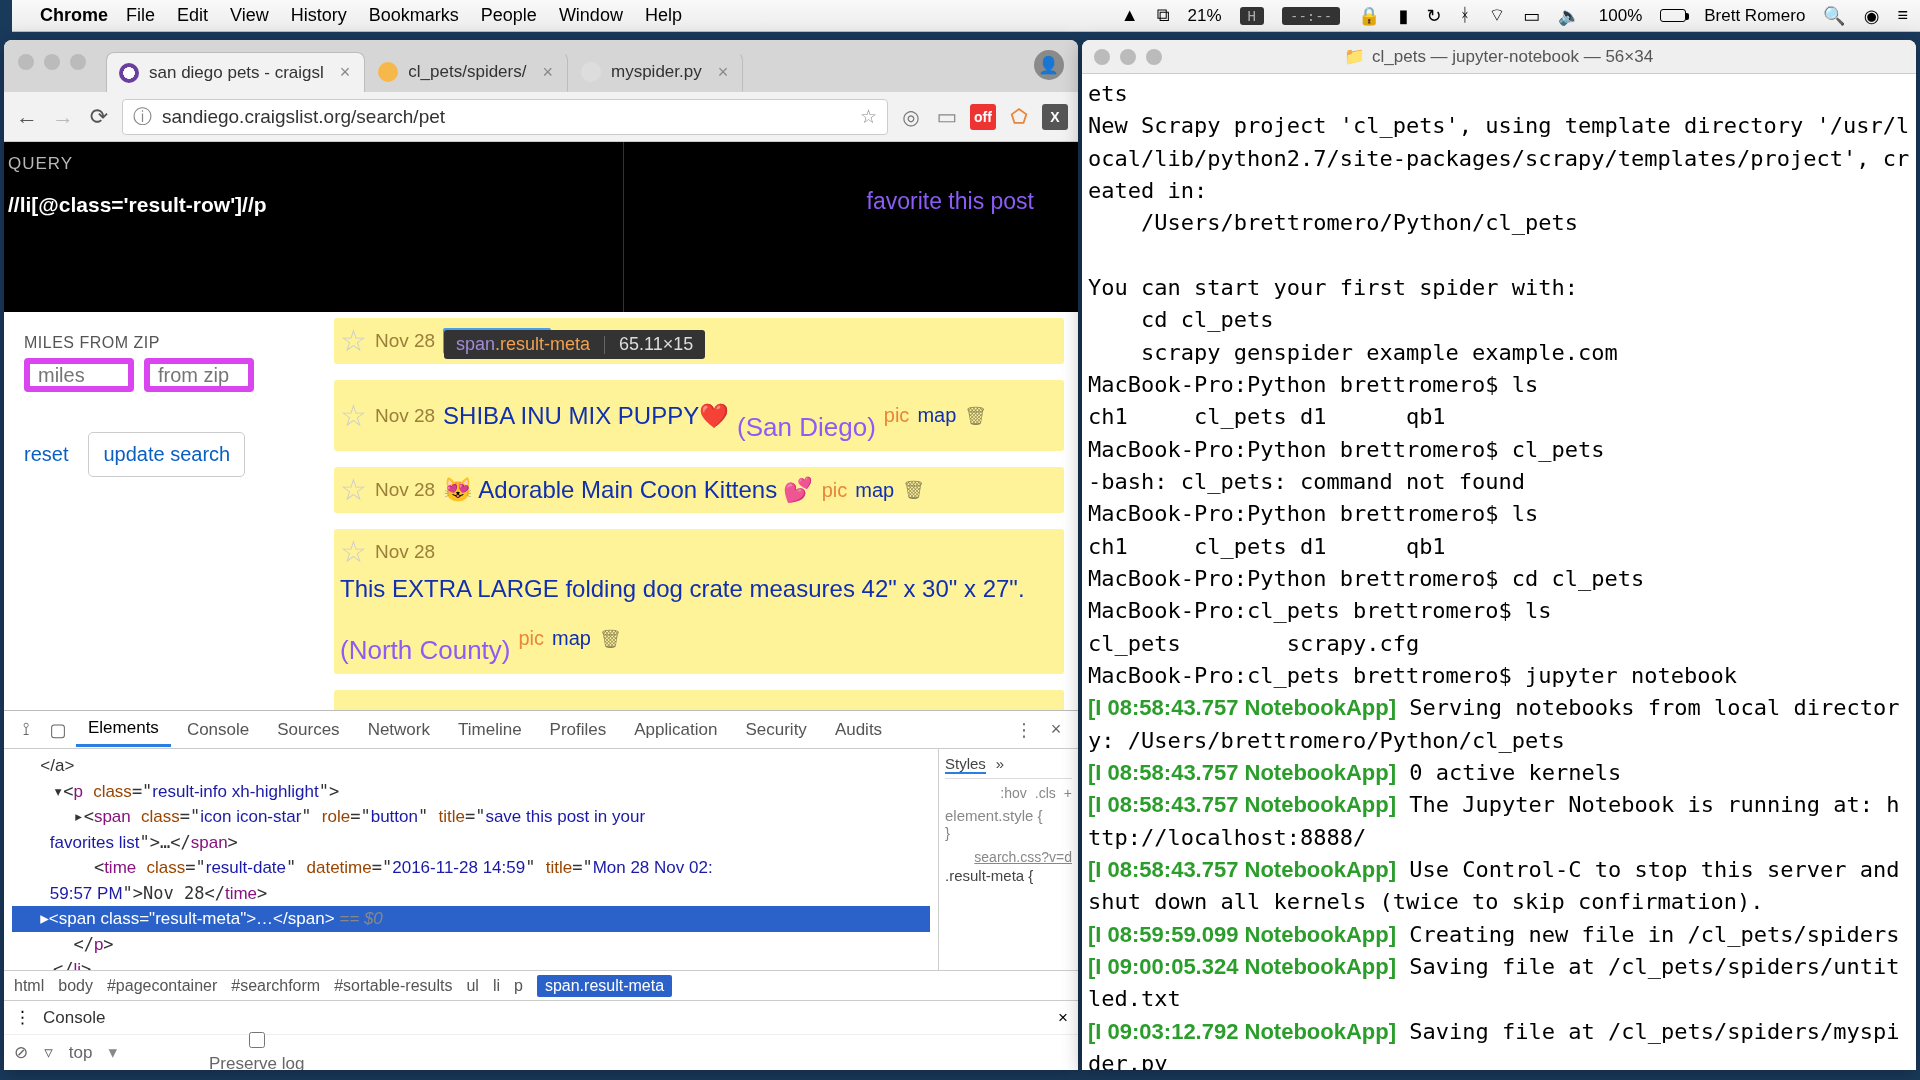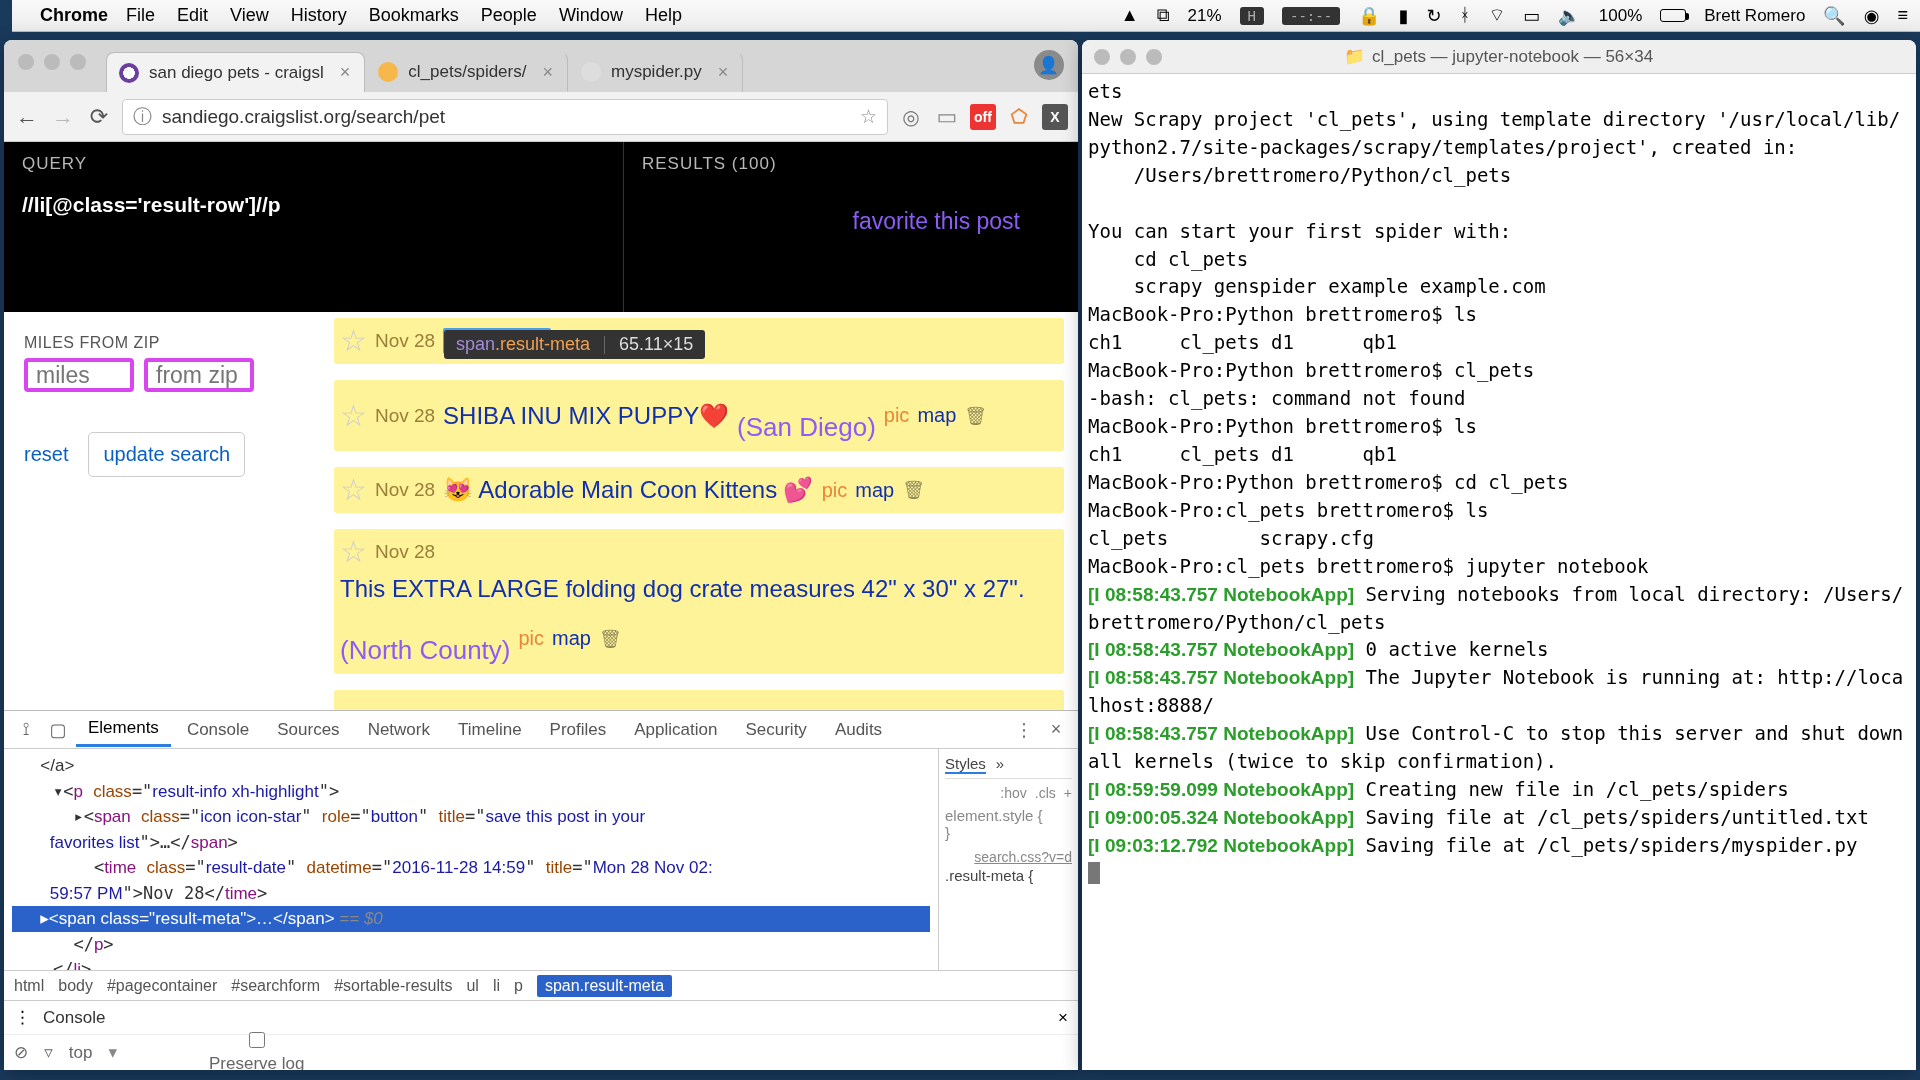--- a/index.html
+++ b/index.html
@@ -33,37 +33,37 @@
 .addrbar { height:50px; background:#f2f2f2; border-bottom:1px solid #ccc; display:flex; align-items:center; padding:0 10px; gap:10px; }
 .navbtn { width:26px;height:26px;display:flex;align-items:center;justify-content:center;color:#555;font-size:22px; }
 .omnibox { flex:1; height:36px; background:#fff; border:1px solid #ccc; border-radius:4px; display:flex; align-items:center; padding:0 10px; font-size:19px; color:#333; gap:10px;}
 .omnibox .info{color:#888;}
 .addrbar .exticon { width:26px;height:26px;display:flex;align-items:center;justify-content:center;font-size:14px;font-weight:700;}
 .ext-red{background:#e33;color:#fff;border-radius:3px;}
 .ext-x{background:#555;color:#fff;border-radius:3px;}
 
 
 .xpath { background:#000; color:#fff; height:170px; display:flex; position:relative; font-family:Menlo,monospace; font-size:20px; }
-.xpath .col { padding:12px 18px; }
+.xpath .col { padding:12px 4px; }
 .xpath .col.q { width:620px; border-right:1px solid #333;}
 .xpath .col.r { flex:1;}
 .xpath .lbl { color:#b8b8b8; font-size:17px; letter-spacing:1px; margin-bottom:10px;}
 .xpath .qline{ font-size:21px; font-weight:600;margin-top:19px;}
 .xpath .fav { color:#8b5cf6; font-size:23px; margin-top:34px; text-align:right; padding-right:40px;}
 .tooltip { position:absolute; left:440px; top:290px; background:#333; color:#fff; padding:4px 12px; font-family:Menlo,monospace; font-size:18px; border-radius:3px; z-index:50; display:flex; gap:14px; align-items:center;}
 .tooltip .sel .tg{color:#a38bd8;} .tooltip .sel .cl{color:#f0a050;}
 .tooltip .sep{width:1px;height:18px;background:#666;}
 .tooltip .dim{color:#ddd;text-align:right;}
 
 
 .cl-body { flex:1; display:flex; background:#fff; position:relative; overflow:hidden;}
 .cl-sidebar { width:330px; padding:16px 20px; font-size:19px; color:#333;}
 .cl-sidebar .mileslbl{font-size:16px;color:#555;letter-spacing:.5px;margin-top:6px;}
 .cl-sidebar .mrow{display:flex;gap:10px;margin-top:6px;}
-.cl-sidebar input{width:110px;height:34px;border:4px solid #d946ef;border-radius:4px;padding:0 8px;font-size:23px;color:#1d4ed8;}
+.cl-sidebar input{width:110px;height:34px;border:6px solid #d946ef;border-radius:4px;padding:0 8px;font-size:20px;color:#1d4ed8;}
 .cl-sidebar .btns{display:flex;gap:20px;margin-top:40px;align-items:center;}
 .cl-sidebar .reset{color:#0A5FC4;font-size:20px;}
 .cl-sidebar .upd{border:1px solid #ccc;border-radius:5px;padding:10px 14px;color:#0A5FC4;font-size:20px;background:#fff;}
 
 .cl-results { flex:1; padding:6px 14px 0 0; }
 .rrow { background:#fff39a; border-radius:3px; margin-bottom:16px; padding:8px 10px 8px 6px; display:flex; align-items:center; flex-wrap:wrap; gap:8px; font-size:22px;}
 .rrow .star{color:#ccc;font-size:30px;line-height:1;}
 .rrow .date{color:#9a7f3a;font-size:19px;}
 .rrow .title{color:#1030b0;font-size:24px;}
 .rrow .loc{color:#8b5cf6;font-size:26px;margin-top:24px;}
@@ -96,21 +96,21 @@
 .dt-console-hdr .sp{flex:1;}
 .dt-confilter{height:36px;border-top:1px solid #eee;display:flex;align-items:center;padding:0 10px;gap:16px;color:#666;}
 .dt-confilter .cb{display:flex;align-items:center;gap:6px;flex-direction:column;}
 .dt-confilter .cb input{width:16px;height:16px;}
 
 
 .term { position:absolute; top:40px; left:1082px; width:834px; height:1030px; background:#fff; border-radius:8px 8px 0 0; box-shadow:0 4px 20px rgba(0,0,0,.3); overflow:hidden; display:flex; flex-direction:column;}
 .term-top{height:34px;background:#efefef;border-bottom:1px solid #ccc;display:flex;align-items:center;justify-content:center;position:relative;font-size:17px;color:#555;}
 .term-top .traffic{top:9px;left:12px;}
 .term-top .fld{color:#5aa7e8;margin-right:6px;}
-.term-body{flex:1;background:#fff;font-family:Menlo,Consolas,monospace;font-size:19px;line-height:1.47;padding:4px 6px;color:#000;white-space:pre-wrap;word-break:break-all;overflow:hidden;}
+.term-body{flex:1;background:#fff;font-family:Menlo,Consolas,monospace;font-size:22px;line-height:1.47;padding:4px 6px;color:#000;white-space:pre-wrap;word-break:break-all;overflow:hidden;}
 .term-body .g{color:#2a9d2a;font-weight:600;}
 .term-body .cursor{display:inline-block;width:12px;height:22px;background:#777;vertical-align:text-bottom;}
 
 
 .stage{transform-origin:top left;}
 </style>
 </head>
 <body>
 
 <div class="stage">
@@ -191,21 +191,20 @@
     <div class="exticon" style="color:#e8863a;font-size:19px">⬠</div>
     <div class="exticon ext-x">X</div>
   </div>
 
   <div class="xpath">
     <div class="col q">
       <div class="lbl">QUERY</div>
       <div class="qline">//li[@class='result-row']//p</div>
     </div>
     <div class="col r">
-      <div class="lbl">RESULTS (100)</div>
       <div class="fav">favorite this post</div>
     </div>
   </div>
 
   <div class="tooltip">
     <span class="sel"><span class="tg">span</span><span class="cl">.result-meta</span></span>
     <span class="sep"></span>
     <span class="dim">65.11×15</span>
   </div>
 

